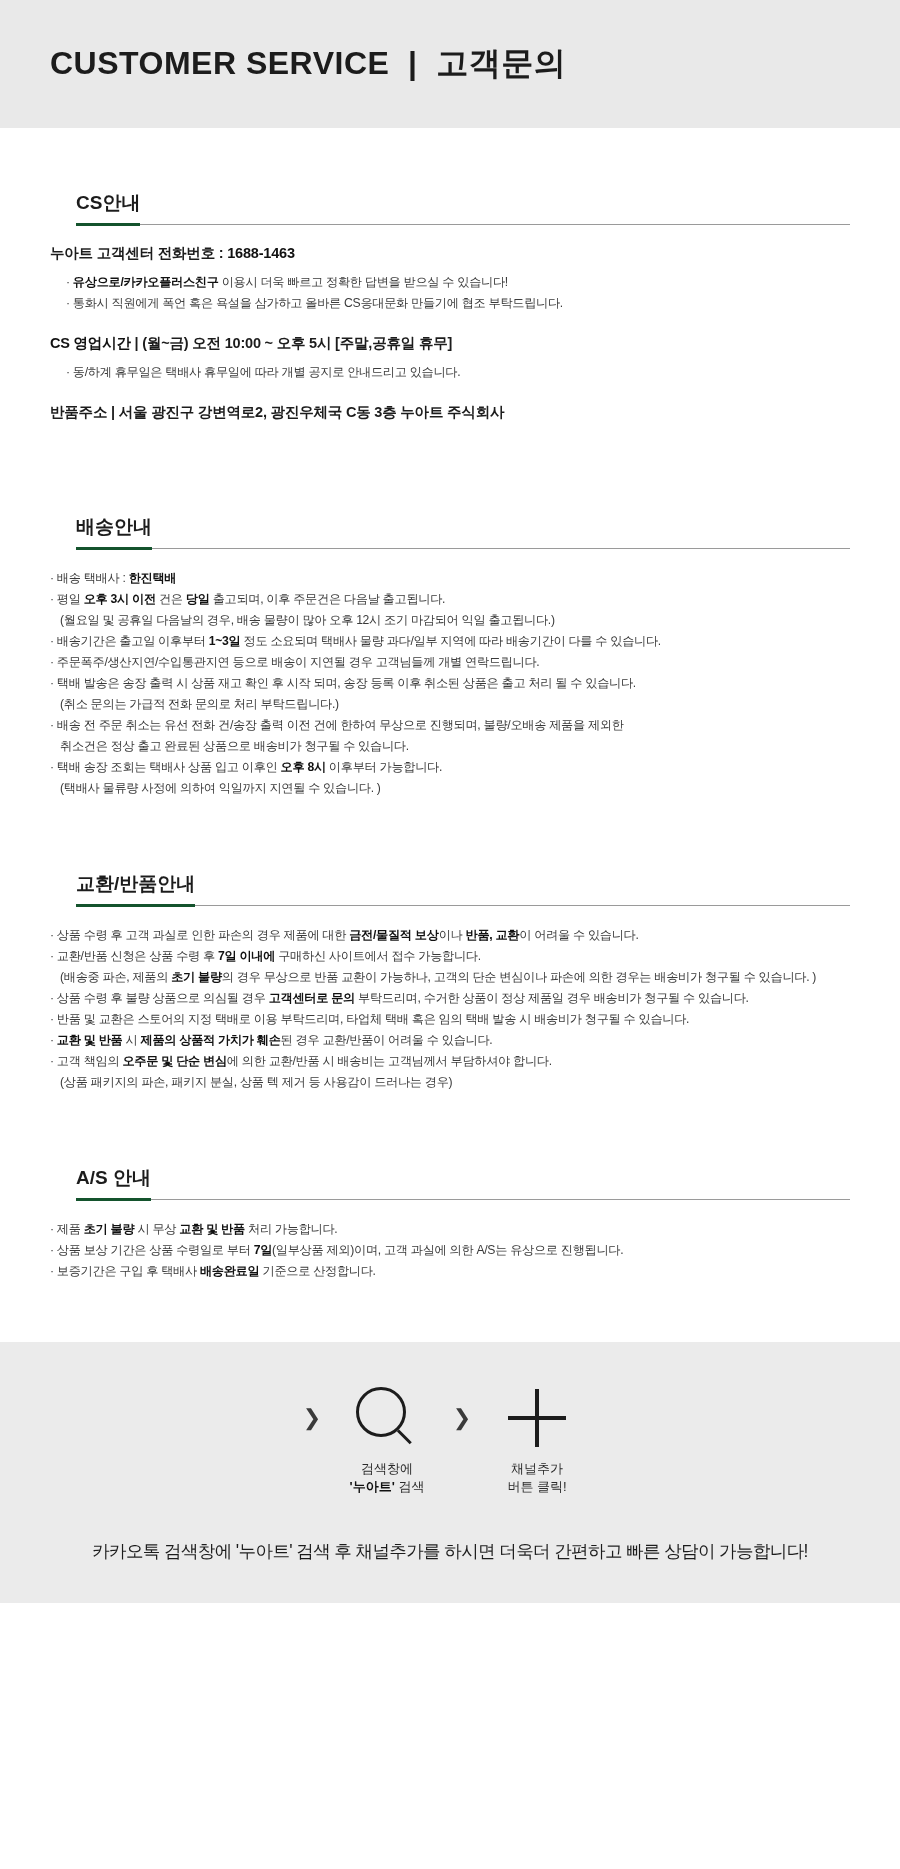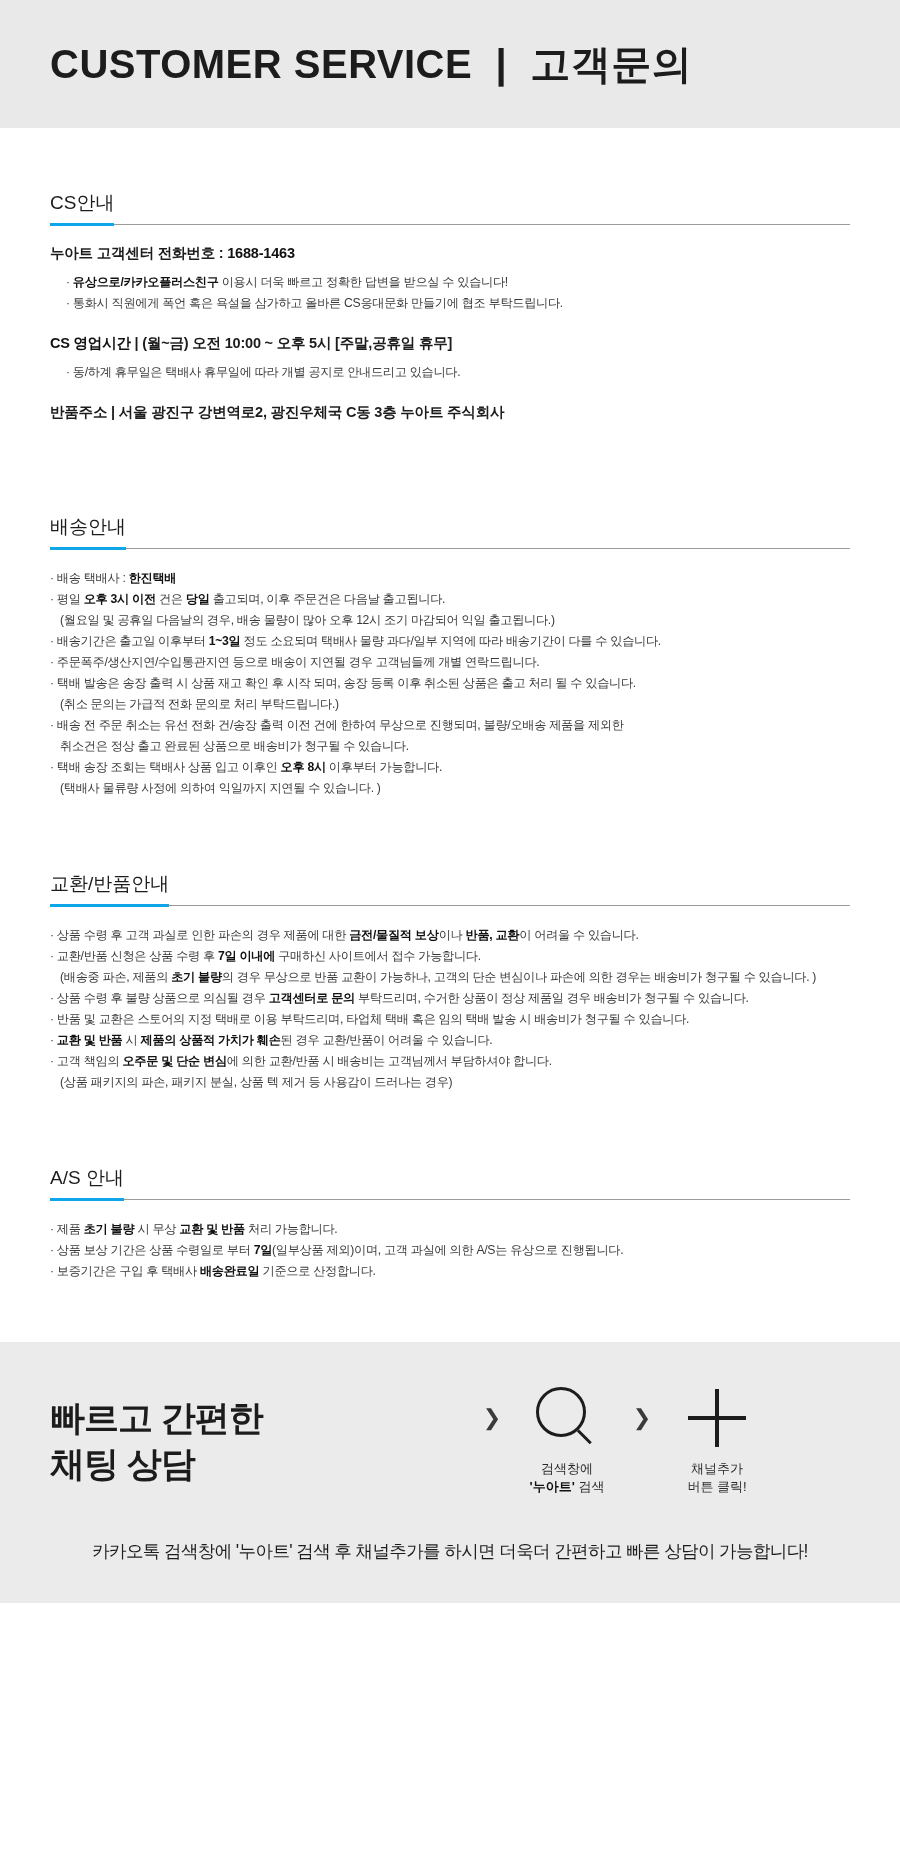--- a/index.html
+++ b/index.html
@@ -22,21 +22,21 @@
 
   
   .header {
     background: #e9e9e9;
     height: 128px;
     display: flex;
     align-items: center;
     padding-left: 50px;
   }
   .header-title {
-    font-size: 40px;
+    font-size: 32px;
     font-weight: bold;
     letter-spacing: 0.5px;
     color: #1c1c1c;
     white-space: pre;
   }
 
   
   .content {
     padding: 0 50px;
     background: #ffffff;
@@ -45,26 +45,27 @@
 
   .section { margin-top: 0; }
 
   .section-head {
     display: flex;
     align-items: flex-end;
     margin-bottom: 18px;
   }
   .section-title {
     font-size: 19px;
-    font-weight: normal;
+    font-weight: bold;
     color: #1c1c1c;
     padding-bottom: 7px;
-    border-bottom: 3px solid #0ea5e9;
+    border-bottom: 3px solid #14532d;
     display: inline-block;
     white-space: nowrap;
+    margin-left: 26px;
   }
   .section-rule {
     flex: 1;
     border-bottom: 1px solid #9a9a9a;
     margin-bottom: 0px;
     height: 0;
     position: relative;
     top: -1px;
   }
 
@@ -282,22 +283,20 @@
         <li>· 제품 <b>초기 불량</b> 시 무상 <b>교환 및 반품</b> 처리 가능합니다.</li>
         <li>· 상품 보상 기간은 상품 수령일로 부터 <b>7일</b>(일부상품 제외)이며, 고객 과실에 의한 A/S는 유상으로 진행됩니다.</li>
         <li>· 보증기간은 구입 후 택배사 <b>배송완료일</b> 기준으로 산정합니다.</li>
       </ul>
     </div>
 
   </div>
 
   <div class="banner">
     <div class="banner-top">
-      <div class="banner-headline">빠르고 간편한
-채팅 상담</div>
 
       <div class="steps">
 
 
         <div class="arrow">❯</div>
 
         <div class="step">
           <div class="step-icon">
             <div class="magnifier">
               <div class="lens"></div>

